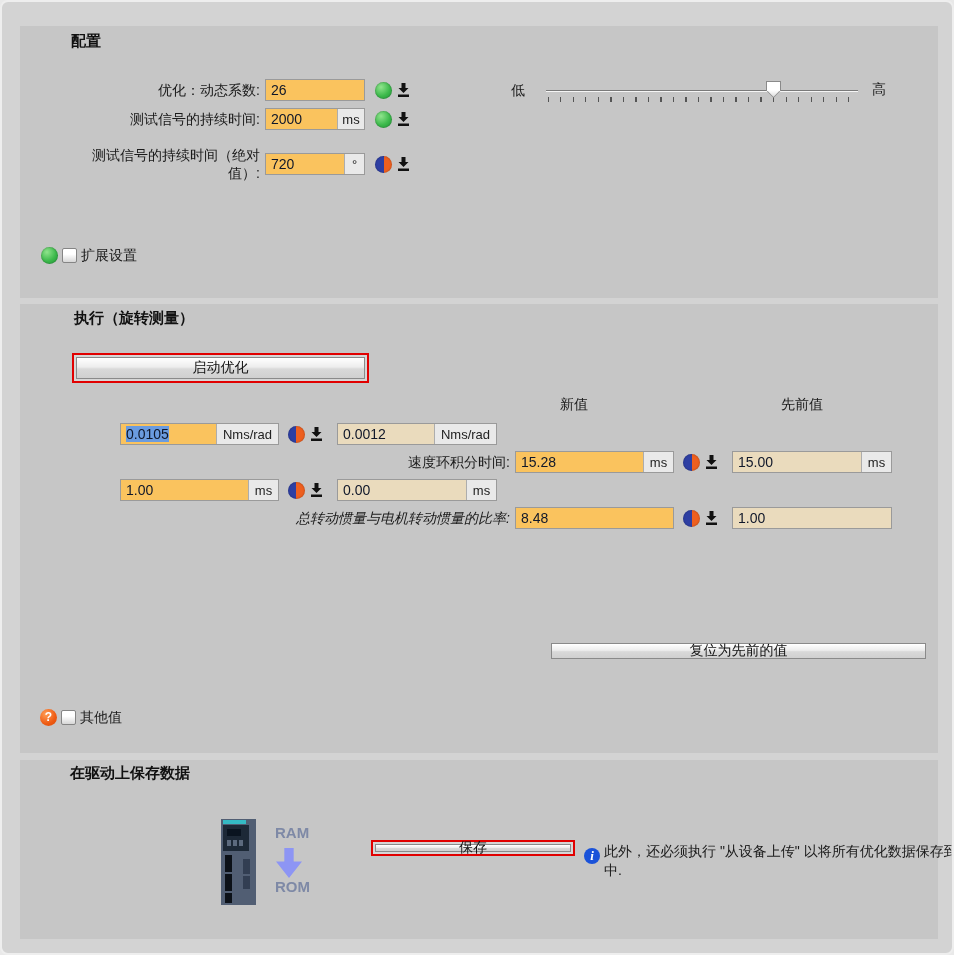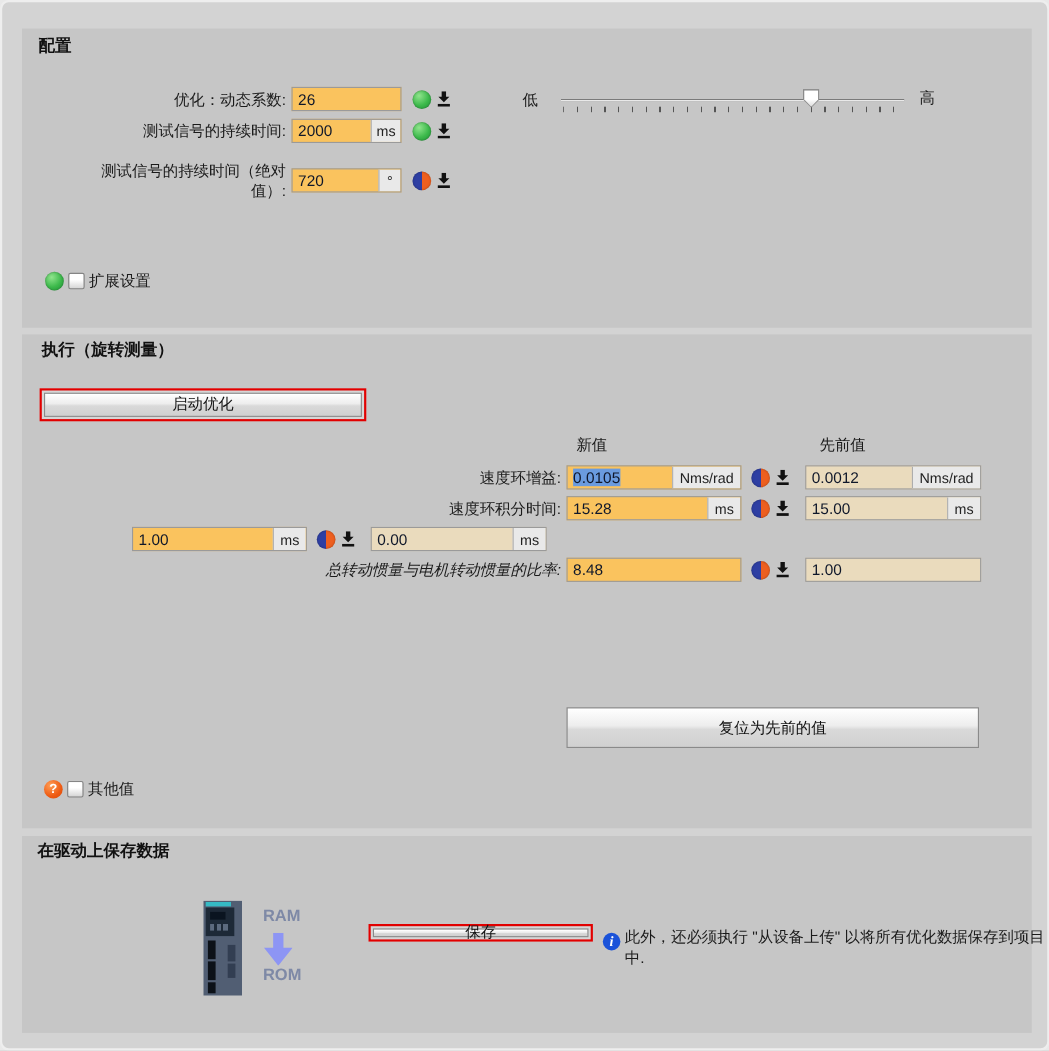--- a/index.html
+++ b/index.html
@@ -1,21 +1,21 @@
 <!DOCTYPE html>
 <html><head>
 <meta charset="utf-8">
 <style>
   * { margin:0; padding:0; box-sizing:border-box; }
   html,body { width:954px; height:955px; }
   body { font-family:"Liberation Sans","DejaVu Sans",sans-serif; background:#e9e9e9; }
   .page { position:relative; width:954px; height:955px; background:#d3d3d3;
           border:2px solid #eeeeee; border-radius:8px; overflow:hidden; }
   .panel { position:absolute; left:18px; width:918px; background:#c6c6c6; }
-  .abs { position:absolute; }
+  .abs { position:absolute;margin-left:36px; }
   .sec-title { font-size:15px; font-weight:bold; color:#111; }
   .lbl { font-size:14px; color:#1a1a1a; text-align:right; line-height:18px; }
   .row { position:absolute; display:flex; align-items:center; }
 
   
   .input { display:flex; align-items:stretch; height:22px; border:1px solid #9a9a9a;
            background:#fac35e; overflow:hidden; }
   .input.ro { background:#eadbbd; }
   .val { flex:1; font-size:14px; color:#0f172a; padding:2px 0 0 5px; white-space:nowrap; }
   .hl { background:#6a9bdf; }
@@ -135,21 +135,20 @@
     <div class="abs sec-title" style="left:18px;top:5px;">执行（旋转测量）</div>
 
     <div class="abs redframe" style="left:16px;top:49px;width:297px;height:30px;">
       <div class="btn">启动优化</div>
     </div>
 
     <div class="abs colhead" style="left:504px;top:92px;">新值</div>
     <div class="abs colhead" style="left:725px;top:92px;">先前值</div>
 
     <div class="row" style="left:100px;top:119px;gap:5px;">
-      <div class="lbl" style="width:390px;">速度环增益:</div>
       <div class="input" style="width:159px;">
         <span class="val"><span class="hl">0.0105</span></span>
         <span class="unit" style="width:62px;">Nms/rad</span>
       </div>
       <span class="led led-half" style="margin-left:4px;"></span>
       <svg class="dl" width="13" height="14" viewBox="0 0 13 14">
           <path d="M4.5 0h4v5h3L6.5 10 1.5 5h3z" fill="#111"></path>
           <rect x="1" y="11.5" width="11" height="2.5" fill="#111"></rect>
         </svg>
       <div class="input ro" style="width:160px;margin-left:9px;">
@@ -199,21 +198,21 @@
       <span class="led led-half" style="margin-left:4px;"></span>
       <svg class="dl" width="13" height="14" viewBox="0 0 13 14">
           <path d="M4.5 0h4v5h3L6.5 10 1.5 5h3z" fill="#111"></path>
           <rect x="1" y="11.5" width="11" height="2.5" fill="#111"></rect>
         </svg>
       <div class="input ro" style="width:160px;margin-left:9px;">
         <span class="val">1.00</span>
       </div>
     </div>
 
-    <div class="abs btn" style="left:495px;top:339px;width:375px;height:37px;">复位为先前的值</div>
+    <div class="abs btn" style="left:495px;top:339px;width:375px;height:16px;">复位为先前的值</div>
 
     <div class="row" style="left:20px;top:404px;gap:4px;">
       <span class="led led-q">?</span>
       <span class="cb"></span>
       <span class="lbl" style="text-align:left;">其他值</span>
     </div>
   </section>
 
   <section class="panel" style="top:758px;height:179px;">
     <div class="abs sec-title" style="left:14px;top:4px;">在驱动上保存数据</div>

